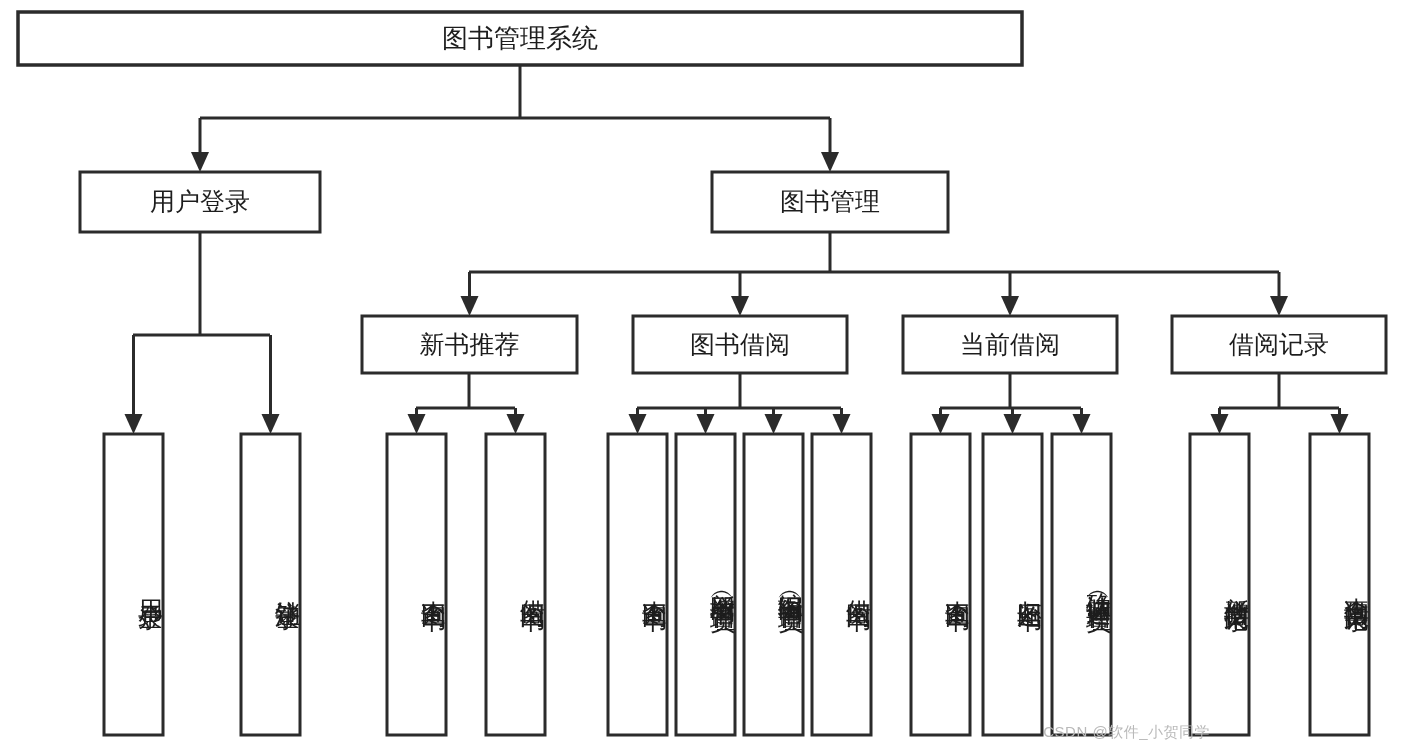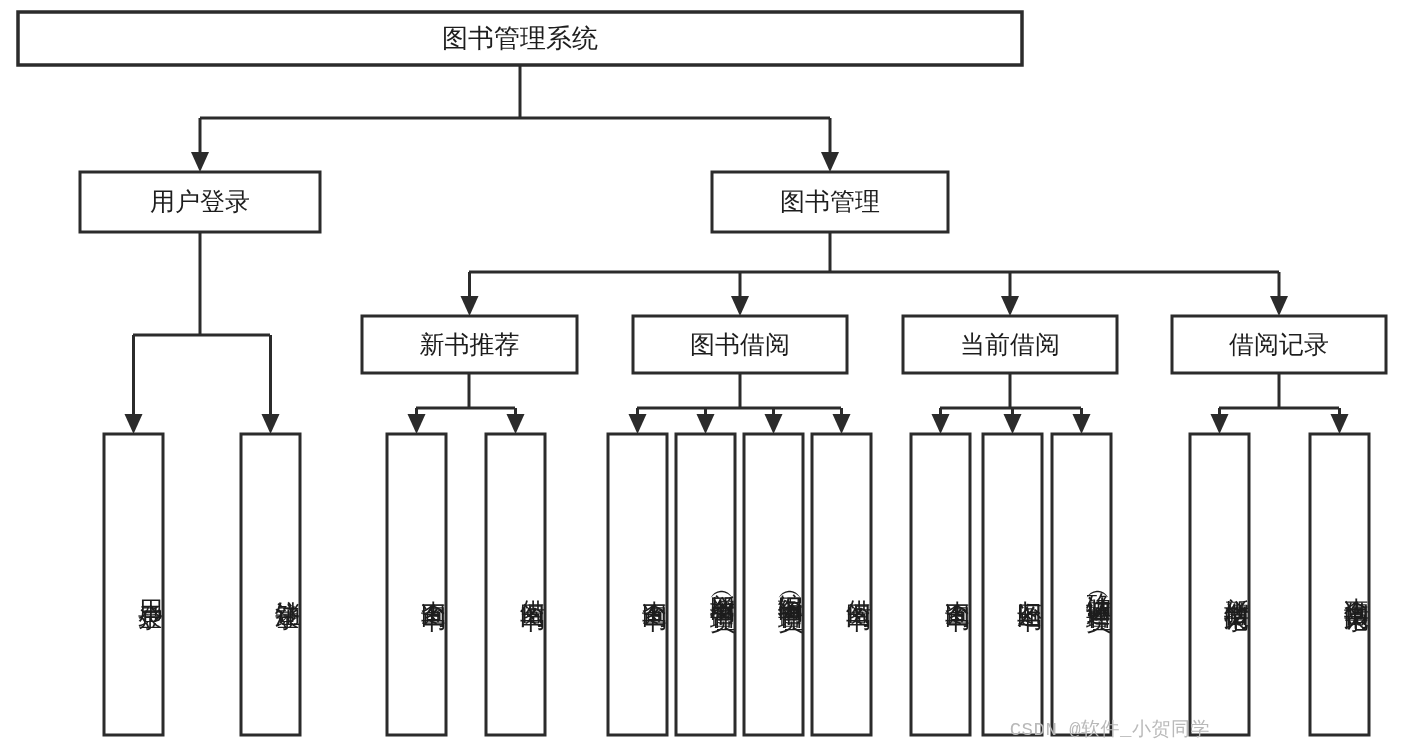--- a/index.html
+++ b/index.html
@@ -71,22 +71,22 @@
     line-height: 1.06;
     color: #1d1d1d;
     letter-spacing: 2.5px;
     white-space: nowrap;
     pointer-events: none;
   }
   .watermark {
     position: absolute;
     right: 8px;
     bottom: 5px;
-    font-family: Liberation Mono, monospace;
-    font-size: 19px;
+    font-family: Liberation Sans, sans-serif;
+    font-size: 15px;
     color: #b9b9b9;
     letter-spacing: 0.5px;
     white-space: nowrap;
   }
 </style>
 </head>
 <body>
 
 <div id="diagram-root">
 

